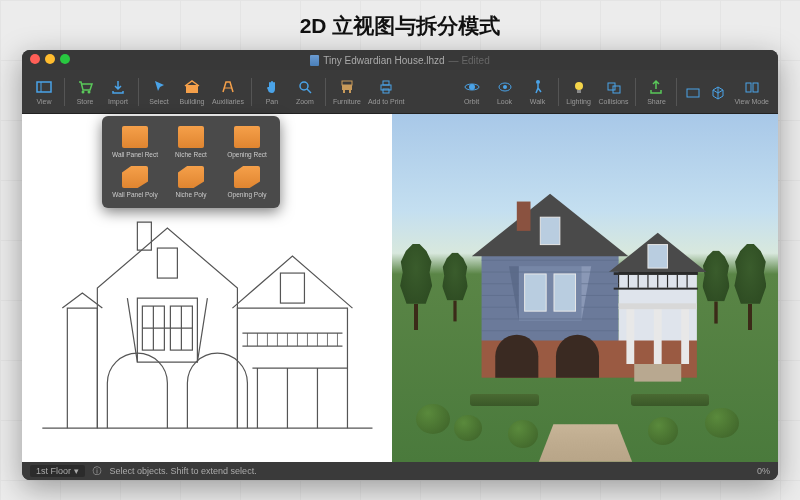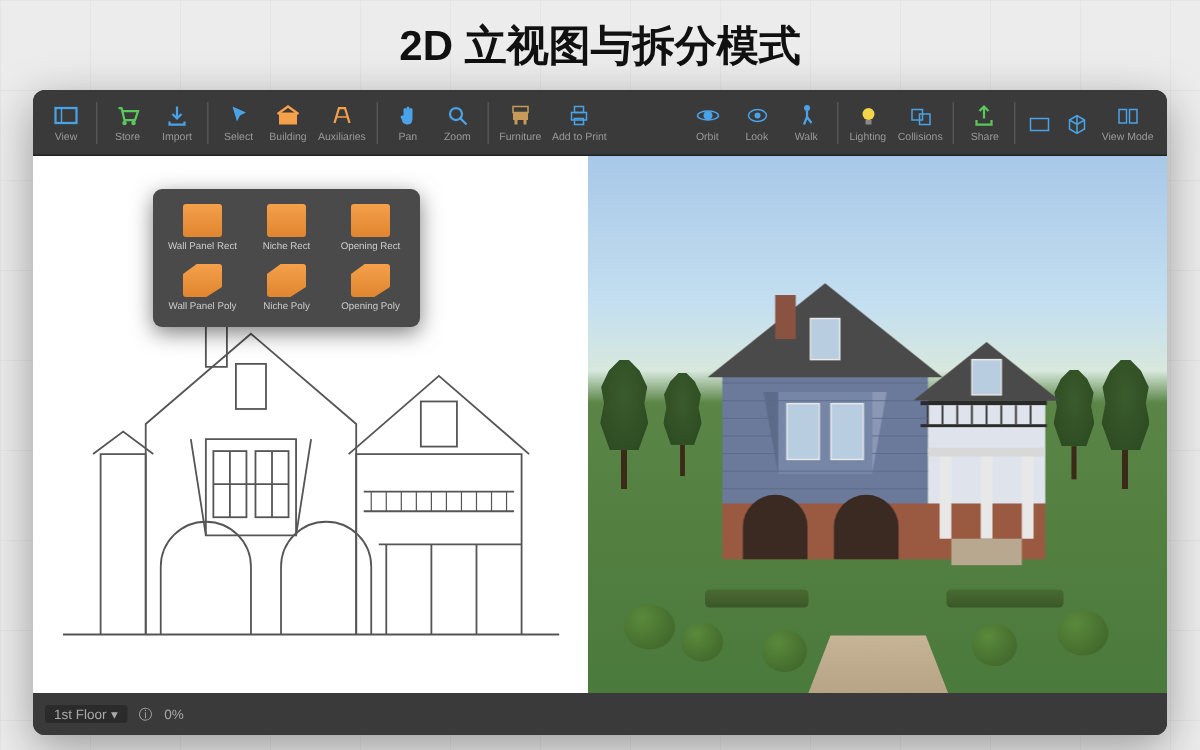--- a/index.html
+++ b/index.html
@@ -14,21 +14,21 @@
   position: absolute; inset: 0;
   background:
     linear-gradient(#ddd 1px, transparent 1px) 0 0/60px 60px,
     linear-gradient(90deg, #ddd 1px, transparent 1px) 0 0/60px 60px,
     #f4f4f4;
   opacity: 0.35;
 }
 .header-text {
   position: relative;
   text-align: center;
-  font-size: 28px;
+  font-size: 21px;
   font-weight: 600;
   color: #111;
   padding: 12px 0 10px;
   z-index: 2;
 }
 .app-window {
   position: relative;
   z-index: 2;
   margin: 0 22px 22px;
   height: 430px;
@@ -133,21 +133,21 @@
 }
 .pop-lbl { font-size: 6.5px; color:#ccc; margin-top:3px; white-space:nowrap; }
 .orange-rect { background: linear-gradient(#f5a04a,#e08530); }
 .orange-poly {
   background: linear-gradient(#f5a04a,#e08530);
   clip-path: polygon(0 100%, 0 30%, 35% 0, 100% 0, 100% 70%, 60% 100%);
 }
 
 
 .statusbar {
-  height: 28px; background:#3a3a3a;
+  height: 18px; background:#3a3a3a;
   display:flex; align-items:center;
   font-size:9px; color:#aaa; padding:0 8px;
   gap:8px;
 }
 .sb-hint { flex:1; }
 .sb-floor { background:#2b2b2b; padding:1px 6px; border-radius:2px; display:flex; align-items:center; gap:3px; }
 
 
 .sky {
   position:absolute; inset:0;
@@ -186,20 +186,32 @@
 </style>
 </head>
 <body>
 
 <div class="bg-blueprint"></div>
 
 <div class="header-text">2D 立视图与拆分模式</div>
 
 <div class="app-window">
 
+  <div class="titlebar">
+    <div class="traffic">
+      <span class="tl-close"></span>
+      <span class="tl-min"></span>
+      <span class="tl-max"></span>
+    </div>
+    <div class="title-text">
+      <span class="doc-icon"></span>
+      <span>Tiny Edwardian House.lhzd</span>
+      <span class="edited">— <span>Edited</span></span>
+    </div>
+  </div>
 
   <div class="toolbar">
     <div class="tb-group">
       <div class="tb-btn">
         <div class="tb-ico">
             <svg width="18" height="18">
               <rect x="2" y="4" width="14" height="10" fill="none" stroke="#4aa3e8" stroke-width="1.5"></rect>
               <line x1="6" y1="4" x2="6" y2="14" stroke="#4aa3e8"></line>
             </svg>
           </div>
@@ -566,16 +578,17 @@
       </svg>
     </div>
   </div>
 
   <div class="statusbar">
     <div class="sb-floor">
       <span>1st Floor</span>
       <span>▾</span>
     </div>
     <span>ⓘ</span>
+    <span class="sb-hint">Select objects. Shift to extend select.</span>
     <span>0%</span>
   </div>
 
 </div>
 
 </body></html>

